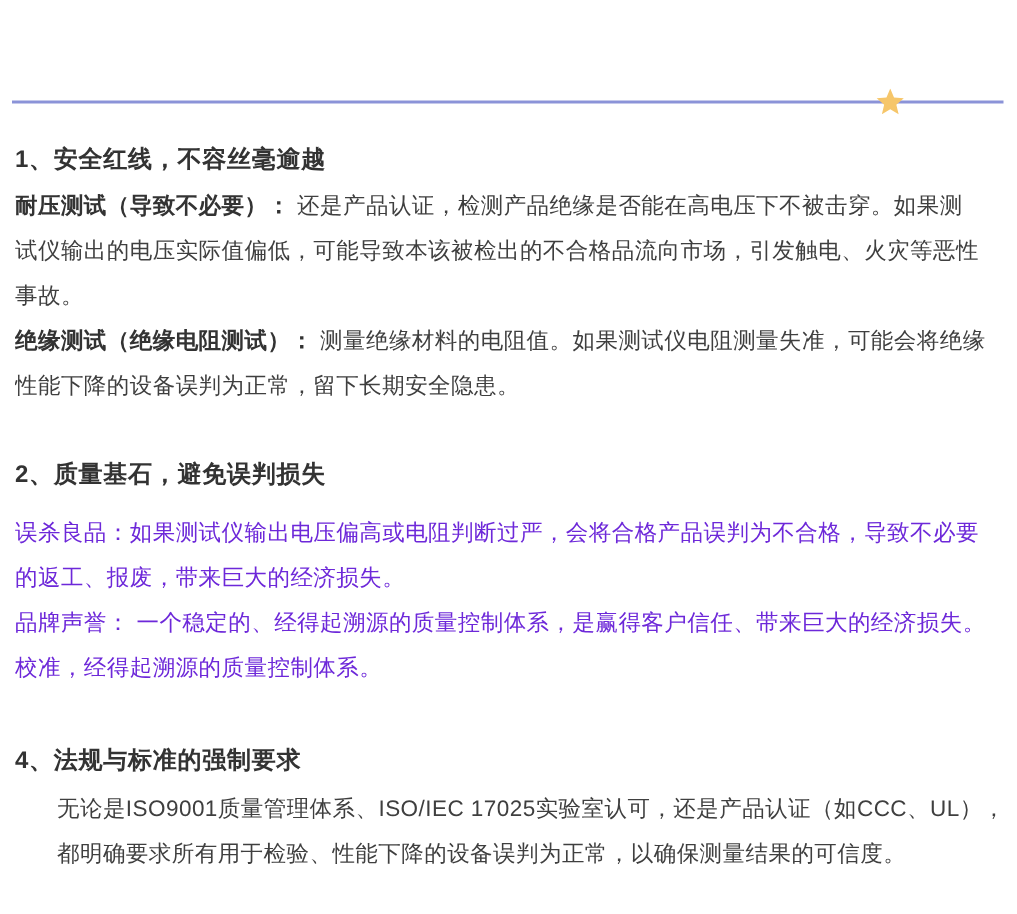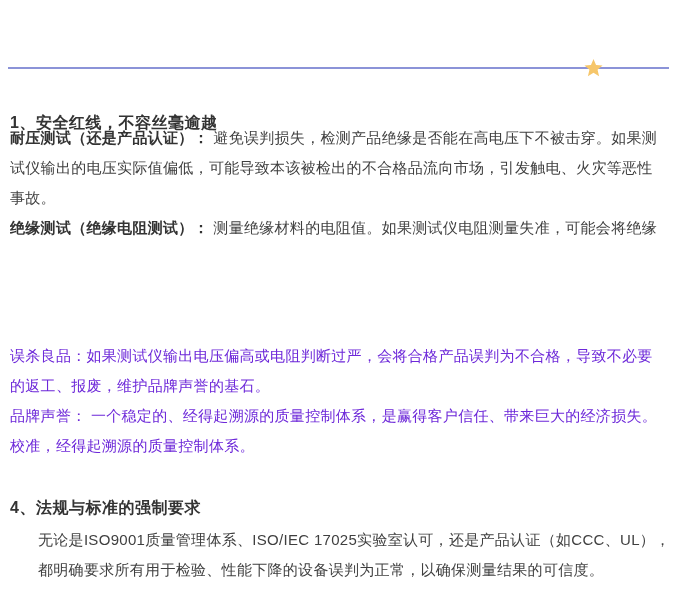--- a/index.html
+++ b/index.html
@@ -53,49 +53,51 @@
   .ln {
     height: 30px;
     line-height: 30px;
     white-space: nowrap;
     overflow: hidden;
   }
   .ln .b {
     font-weight: bold;
     color: #333333;
   }
-  .h1pos { top: 96px; margin-top: 16px; }
+  .h1pos { top: 96px; }
   .b1pos { top: 123px; }
   .h2pos { top: 306px; }
   .b2pos { top: 341px; }
   .h3pos { top: 497px; }
   .b3pos { top: 525px; }
 </style>
 </head>
 <body>
 
 <div class="canvas">
 
   <div class="divider" style="background: rgb(139, 147, 216);"></div>
 
   <svg class="star" viewBox="0 0 20 20">
     <polygon fill="#f6c66a" points="10,0 12.65,6.36 19.51,6.91 14.28,11.39 15.88,18.09 10,14.5 4.12,18.09 5.72,11.39 0.49,6.91 7.35,6.36"></polygon>
   </svg>
 
   <h2 class="heading h1pos" style="color: rgb(51, 51, 51);">1、安全红线，不容丝毫逾越</h2>
   <div class="body-block b1pos" style="color: rgb(63, 63, 63);">
-    <div class="ln"><span class="b">耐压测试（还是产品认证）：</span><span> 避免误判损失，检测产品绝缘是否能在高电压下不被击穿。如果测</span></div>
+    <div class="ln"><span class="b">耐压测试（导致不必要）：</span><span> 还是产品认证，检测产品绝缘是否能在高电压下不被击穿。如果测</span></div>
     <div class="ln"><span class="b"></span><span>试仪输出的电压实际值偏低，可能导致本该被检出的不合格品流向市场，引发触电、火灾等恶性</span></div>
     <div class="ln"><span class="b"></span><span>事故。</span></div>
     <div class="ln"><span class="b">绝缘测试（绝缘电阻测试）：</span><span> 测量绝缘材料的电阻值。如果测试仪电阻测量失准，可能会将绝缘</span></div>
+    <div class="ln"><span class="b"></span><span>性能下降的设备误判为正常，留下长期安全隐患。</span></div>
   </div>
 
+  <h2 class="heading h2pos" style="color: rgb(51, 51, 51);">2、质量基石，避免误判损失</h2>
   <div class="body-block b2pos" style="color: #6d28d9;">
     <div class="ln"><span class="b"></span><span>误杀良品：如果测试仪输出电压偏高或电阻判断过严，会将合格产品误判为不合格，导致不必要</span></div>
-    <div class="ln"><span class="b"></span><span>的返工、报废，维护品牌声誉的基石。</span></div>
+    <div class="ln"><span class="b"></span><span>的返工、报废，带来巨大的经济损失。</span></div>
     <div class="ln"><span class="b"></span><span>品牌声誉： 一个稳定的、经得起溯源的质量控制体系，是赢得客户信任、带来巨大的经济损失。</span></div>
     <div class="ln"><span class="b"></span><span>校准，经得起溯源的质量控制体系。</span></div>
   </div>
 
   <h2 class="heading h3pos" style="color: rgb(51, 51, 51);">4、法规与标准的强制要求</h2>
   <div class="body-block b3pos" style="color: rgb(63, 63, 63); margin-left: 28px;">
     <div class="ln"><span class="b"></span><span>无论是ISO9001质量管理体系、ISO/IEC 17025实验室认可，还是产品认证（如CCC、UL），</span></div>
     <div class="ln"><span class="b"></span><span>都明确要求所有用于检验、性能下降的设备误判为正常，以确保测量结果的可信度。</span></div>
   </div>
 

